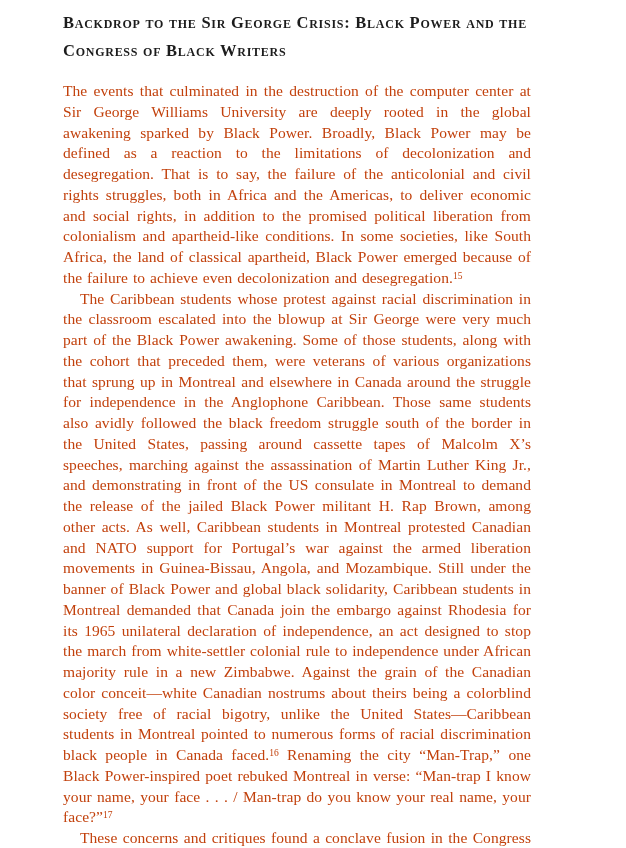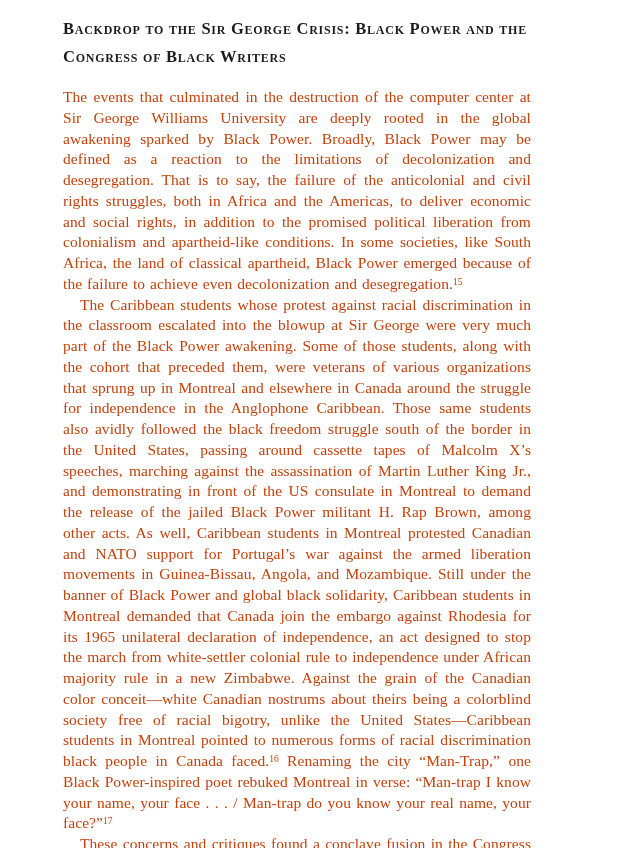--- a/index.html
+++ b/index.html
@@ -10,21 +10,21 @@
   body {
     width: 626px;
     height: 848px;
     overflow: hidden;
     font-family: "Liberation Serif", serif;
   }
   .book-page {
     box-sizing: border-box;
     width: 579px;
     height: 848px;
-    padding: 15px 48px 0 63px;
+    padding: 9px 48px 0 63px;
     background: #ffffff;
   }
   .section-heading {
     margin: 0 0 16px 0;
     font-family: "Liberation Serif", serif;
     font-weight: bold;
     font-variant: small-caps;
     font-size: 16.5px;
     line-height: 28px;
     letter-spacing: 0.045em;

